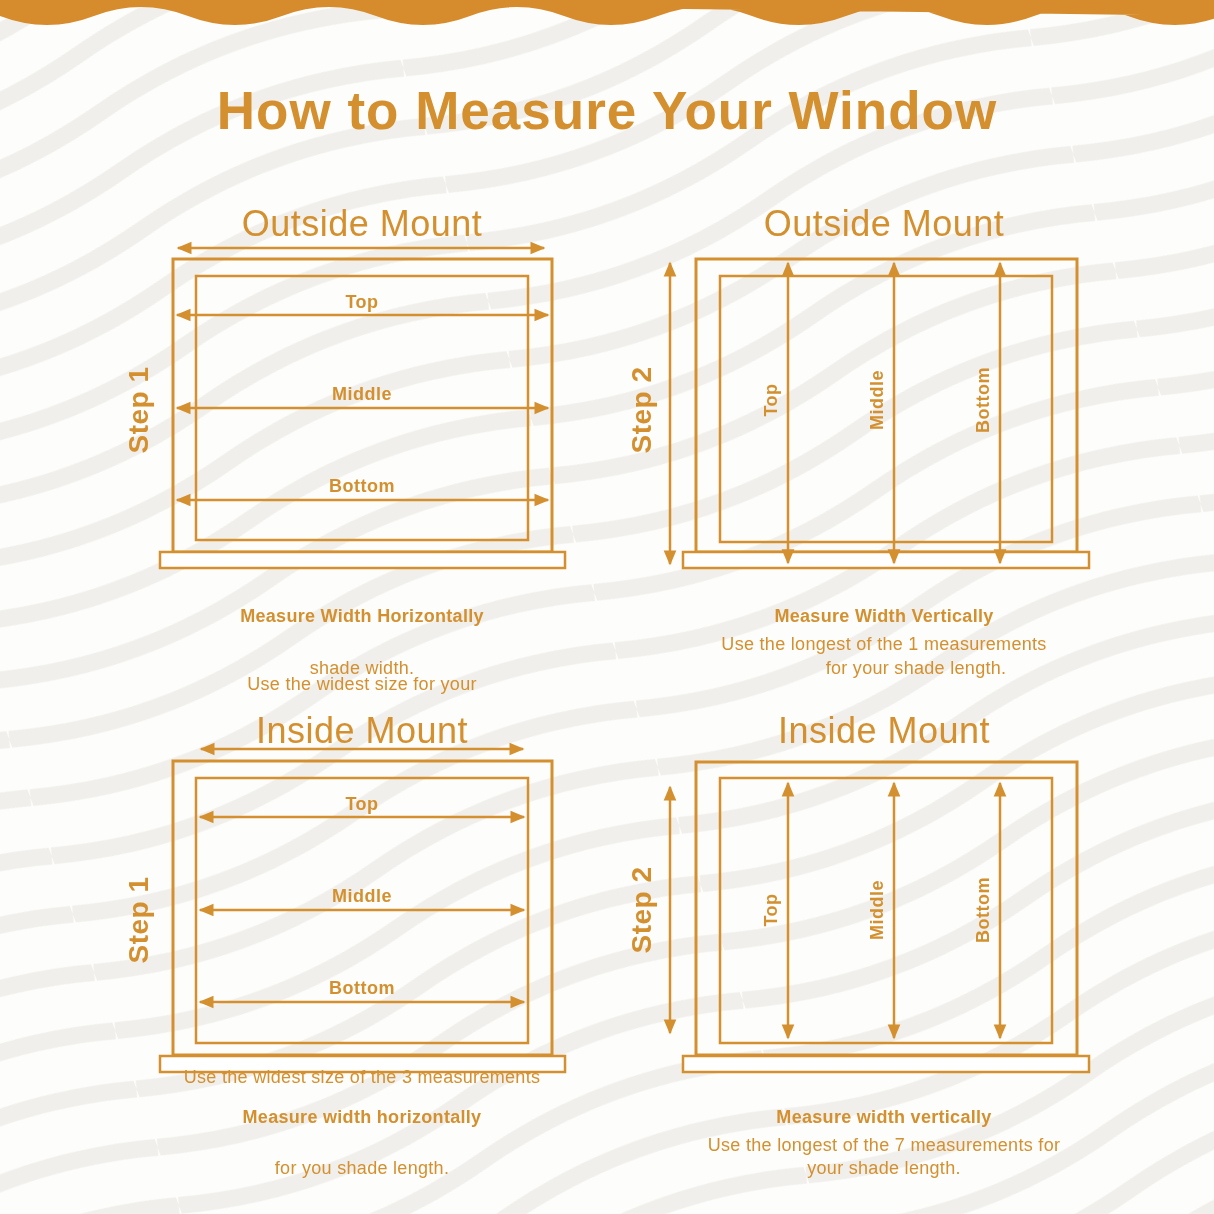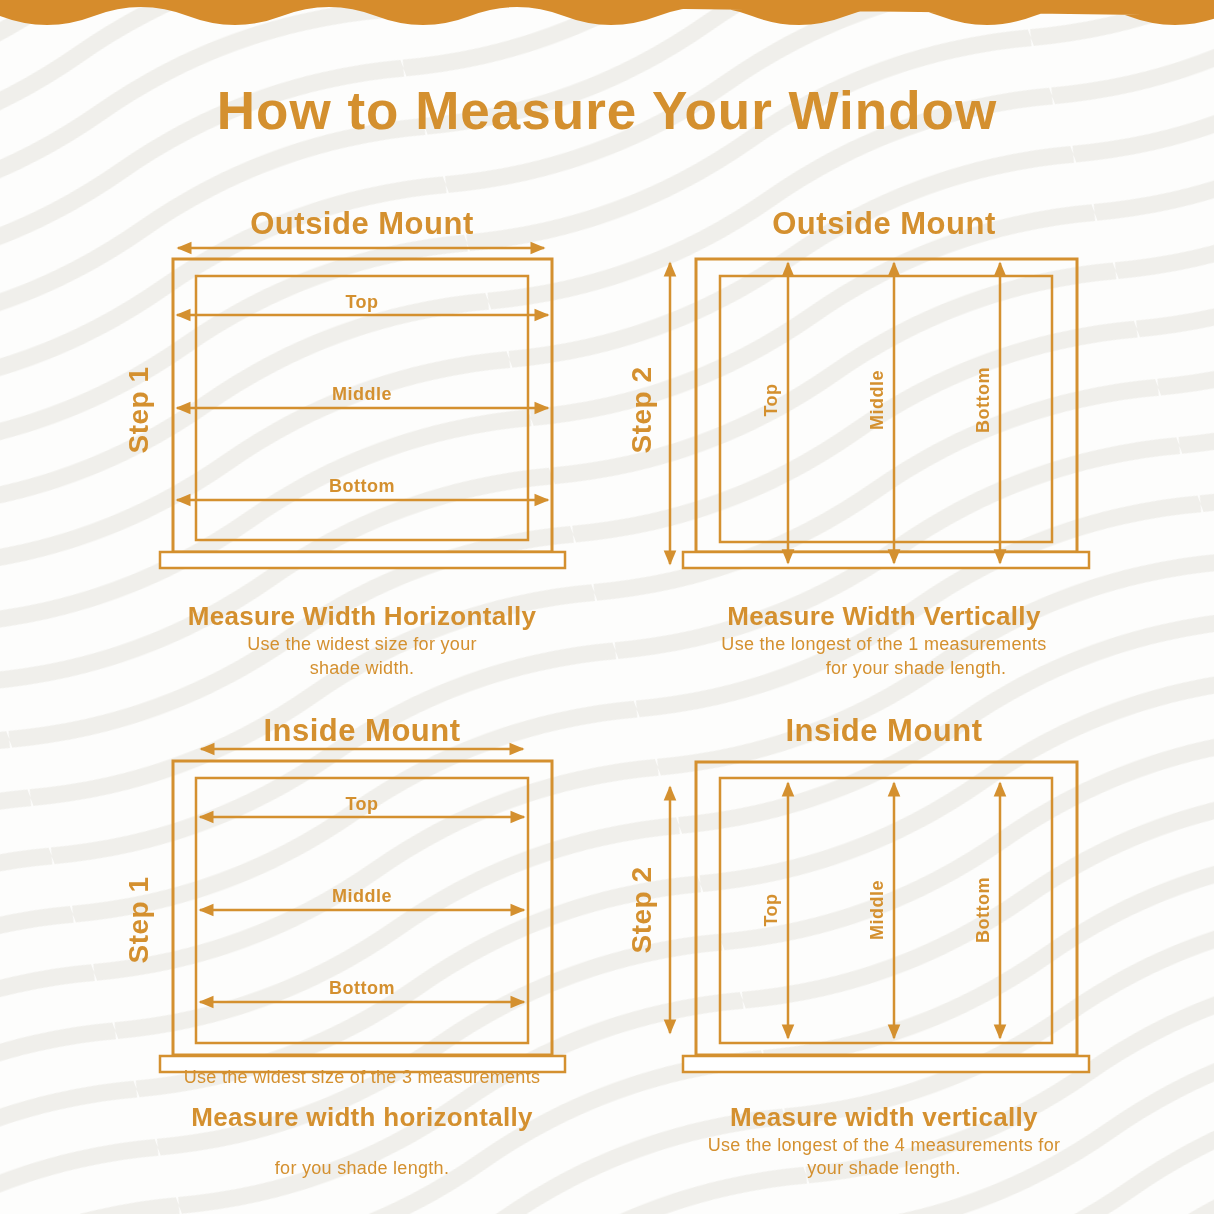--- a/index.html
+++ b/index.html
@@ -10,24 +10,24 @@
   }
   *{margin:0;padding:0;box-sizing:border-box;}
   body{background:#e9e9e9;font-family:"Liberation Sans","DejaVu Sans",sans-serif;}
   .canvas{position:relative;width:1214px;height:1214px;margin:0 auto;background:var(--bg);overflow:hidden;}
   .pos{position:absolute;transform:translate(-50%,-50%);white-space:nowrap;}
   .pos.rot{transform:translate(-50%,-50%) rotate(-90deg);}
   .bg-pattern{position:absolute;left:0;top:0;z-index:0;}
   .top-band{position:absolute;left:0;top:0;z-index:2;}
   .content{position:absolute;left:0;top:0;width:100%;height:100%;z-index:1;padding-left:44px;}
   .main-title{font-size:53px;font-weight:700;color:var(--accent);letter-spacing:1px;z-index:3;}
-  .panel-title{font-size:31px;font-weight:700;color:var(--accent);letter-spacing:0.5px;}
+  .panel-title{font-size:36px;font-weight:400;color:var(--accent);letter-spacing:0.5px;}
   .step-label{font-size:28px;font-weight:700;color:var(--accent);letter-spacing:0.5px;}
   .arrow-label{font-size:18px;font-weight:700;color:var(--accent);letter-spacing:0.5px;}
-  .caption-title{font-size:26px;font-weight:700;color:var(--accent);letter-spacing:0.3px;}
+  .caption-title{font-size:18px;font-weight:700;color:var(--accent);letter-spacing:0.3px;}
   .caption-line{font-size:18px;font-weight:400;color:var(--accent);letter-spacing:0.3px;}
   .diagram{position:absolute;overflow:visible;}
   .frame{fill:none;stroke:var(--accent);stroke-width:3;}
   .frame.inner{stroke-width:2.5;}
   .sill{fill:#ffffff;stroke:var(--accent);stroke-width:2.5;}
   .arr{stroke:var(--accent);stroke-width:2.5;fill:none;}
 </style>
 </head>
 <body>
 
@@ -68,21 +68,21 @@
         <line class="arr" x1="177" y1="408" x2="548" y2="408" marker-start="url(#ah0)" marker-end="url(#ah0)"></line>
         <line class="arr" x1="177" y1="500" x2="548" y2="500" marker-start="url(#ah0)" marker-end="url(#ah0)"></line>
         <rect class="sill" x="160" y="552" width="405" height="16"></rect>
       </svg>
 
       <div class="arrow-label pos" style="left:362px;top:302px">Top</div>
       <div class="arrow-label pos" style="left:362px;top:394px">Middle</div>
       <div class="arrow-label pos" style="left:362px;top:486px">Bottom</div>
 
       <div class="caption-title pos" style="left:362px;top:616px">Measure Width Horizontally</div>
-      <div class="caption-line pos" style="left:362px;top:644px">Use the widest size for your</div>
+      <div class="caption-line pos" style="left:362px;top:684px">Use the widest size for your</div>
       <div class="caption-line pos" style="left:362px;top:668px">shade width.</div>
     </section>
 
     <section>
       <div class="panel-title pos" style="left:884px;top:224px">Outside Mount</div>
       <div class="step-label pos rot" style="left:642px;top:410px">Step 2</div>
 
       <svg class="diagram" style="left:615px;top:236px" width="505" height="344" viewBox="615 236 505 344">
         <defs>
           <marker id="ah1" viewBox="0 0 10 10" refX="9" refY="5" markerWidth="7" markerHeight="6" orient="auto-start-reverse">
@@ -155,18 +155,18 @@
         <line class="arr" x1="894" y1="783" x2="894" y2="1038" marker-start="url(#ah3)" marker-end="url(#ah3)"></line>
         <line class="arr" x1="1000" y1="783" x2="1000" y2="1038" marker-start="url(#ah3)" marker-end="url(#ah3)"></line>
         <rect class="sill" x="683" y="1056" width="406" height="16"></rect>
       </svg>
 
       <div class="arrow-label pos rot" style="left:771px;top:910px">Top</div>
       <div class="arrow-label pos rot" style="left:877px;top:910px">Middle</div>
       <div class="arrow-label pos rot" style="left:983px;top:910px">Bottom</div>
 
       <div class="caption-title pos" style="left:884px;top:1117px">Measure width vertically</div>
-      <div class="caption-line pos" style="left:884px;top:1145px">Use the longest of the 4 measurements for</div>
+      <div class="caption-line pos" style="left:884px;top:1145px">Use the longest of the 7 measurements for</div>
       <div class="caption-line pos" style="left:884px;top:1168px">your shade length.</div>
     </section>
 
   </div>
 </div>
 
 </body></html>

